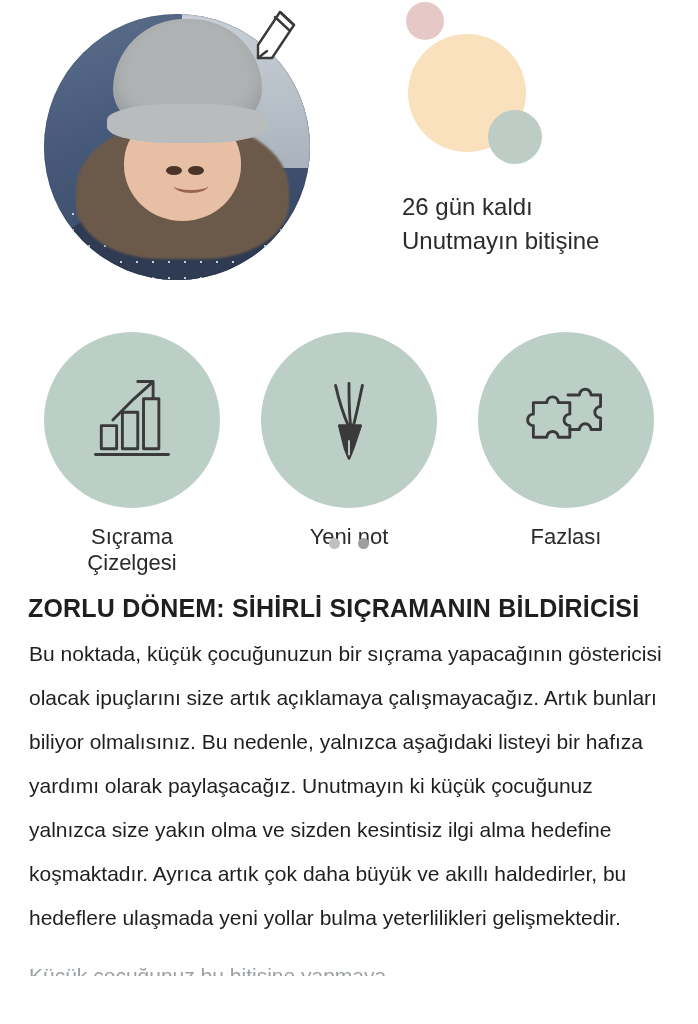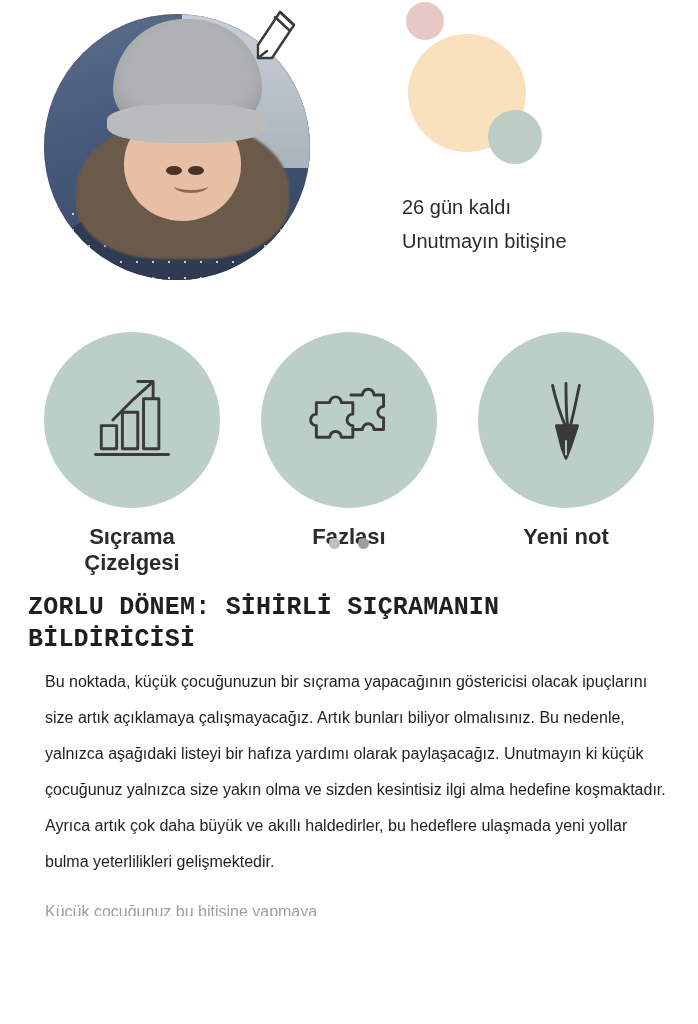--- a/index.html
+++ b/index.html
@@ -131,35 +131,35 @@
   .deco-1 { left: 406px; top: 2px;  width: 38px; height: 38px; background: #e6c9c6; }
   .deco-2 { left: 408px; top: 34px; width: 118px; height: 118px; background: #fae1bd; }
   .deco-3 { left: 488px; top: 110px; width: 54px; height: 54px; background: #bdcdc5; }
 
   .countdown {
     position: absolute;
     left: 402px;
     top: 190px;
     width: 280px;
     color: #2b2b2b;
-    font-size: 20px;
+    font-size: 24px;
     line-height: 34px;
   }
 
   
   .actions {
     position: absolute;
     top: 332px;
     left: 0;
     width: 698px;
     display: flex;
     justify-content: space-between;
     padding: 0 44px;
   }
-  .action { width: 176px; text-align: center; font-weight: bold; }
+  .action { width: 176px; text-align: center; }
   .circle {
     width: 176px; height: 176px;
     border-radius: 50%;
     background: #bccfc7;
     display: flex;
     align-items: center;
     justify-content: center;
   }
   .action-label {
     margin-top: 16px;
@@ -192,26 +192,25 @@
     width: 698px;
     padding: 0 28px;
   }
   .article h1 {
     margin: 0 0 8px 0;
     font-size: 25px;
     line-height: 32px;
     font-weight: bold;
     color: #1f1f1f;
     letter-spacing: .2px;
-    font-family: Liberation Mono, monospace;
   }
   .article p {
-    margin: 0 0 14px 17px;
-    font-size: 16px;
-    line-height: 36px;
+    margin: 0 0 14px 1px;
+    font-size: 21px;
+    line-height: 44px;
     color: #1f1f1f;
   }
   .article p.cut {
     color: #9aa0a3;
     max-height: 22px;
     overflow: hidden;
   }
 </style>
 </head>
 <body>
@@ -276,46 +275,46 @@
           </svg>
         </span>
       </div>
       <div class="action-label">Sıçrama Çizelgesi</div>
     </div>
 
     <div class="action">
       <div class="circle">
         <span>
           <svg viewBox="0 0 100 100" width="96" height="96" aria-hidden="true">
-            <g fill="none" stroke="#3a3a3a" stroke-width="3" stroke-linejoin="round" stroke-linecap="round">
-              <path d="M16 34 h14 a6 6 0 1 1 12 0 h12 v12 a6 6 0 1 0 0 12 v12 H42 a6 6 0 1 0 -12 0 H16 V58 a6 6 0 1 1 0 -12 Z"></path>
-              <path d="M52 26 h12 a6 6 0 1 1 12 0 h10 v12 a6 6 0 1 0 0 12 v12 H76 a6 6 0 1 0 -12 0 H54"></path>
-            </g>
-          </svg>
-        </span>
-      </div>
-      <div class="action-label">Fazlası</div>
-    </div>
-
-    <div class="action">
-      <div class="circle">
-        <span>
-          <svg viewBox="0 0 100 100" width="96" height="96" aria-hidden="true">
             <g fill="none" stroke="#3a3a3a" stroke-width="3" stroke-linecap="round" stroke-linejoin="round">
               <path d="M36 16 C40 34 44 46 50 60"></path>
               <path d="M50 14 C50 32 50 46 52 60"></path>
               <path d="M64 16 C60 34 58 46 54 60"></path>
               <path d="M40 58 L62 58 L54 82 L50 92 L46 82 Z" fill="#3a3a3a"></path>
               <path d="M50 74 L50 88" stroke="#bccfc7" stroke-width="2"></path>
             </g>
           </svg>
         </span>
       </div>
       <div class="action-label">Yeni not</div>
     </div>
+
+    <div class="action">
+      <div class="circle">
+        <span>
+          <svg viewBox="0 0 100 100" width="96" height="96" aria-hidden="true">
+            <g fill="none" stroke="#3a3a3a" stroke-width="3" stroke-linejoin="round" stroke-linecap="round">
+              <path d="M16 34 h14 a6 6 0 1 1 12 0 h12 v12 a6 6 0 1 0 0 12 v12 H42 a6 6 0 1 0 -12 0 H16 V58 a6 6 0 1 1 0 -12 Z"></path>
+              <path d="M52 26 h12 a6 6 0 1 1 12 0 h10 v12 a6 6 0 1 0 0 12 v12 H76 a6 6 0 1 0 -12 0 H54"></path>
+            </g>
+          </svg>
+        </span>
+      </div>
+      <div class="action-label">Fazlası</div>
+    </div>
   </div>
 
   <div class="pager">
     <div class="dot"></div>
     <div class="dot active"></div>
   </div>
 
   <div class="article">
     <h1>ZORLU DÖNEM: SİHİRLİ SIÇRAMANIN BİLDİRİCİSİ</h1>
     <p>Bu noktada, küçük çocuğunuzun bir sıçrama yapacağının göstericisi olacak ipuçlarını size artık açıklamaya çalışmayacağız. Artık bunları biliyor olmalısınız. Bu nedenle, yalnızca aşağıdaki listeyi bir hafıza yardımı olarak paylaşacağız. Unutmayın ki küçük çocuğunuz yalnızca size yakın olma ve sizden kesintisiz ilgi alma hedefine koşmaktadır. Ayrıca artık çok daha büyük ve akıllı haldedirler, bu hedeflere ulaşmada yeni yollar bulma yeterlilikleri gelişmektedir.</p>

